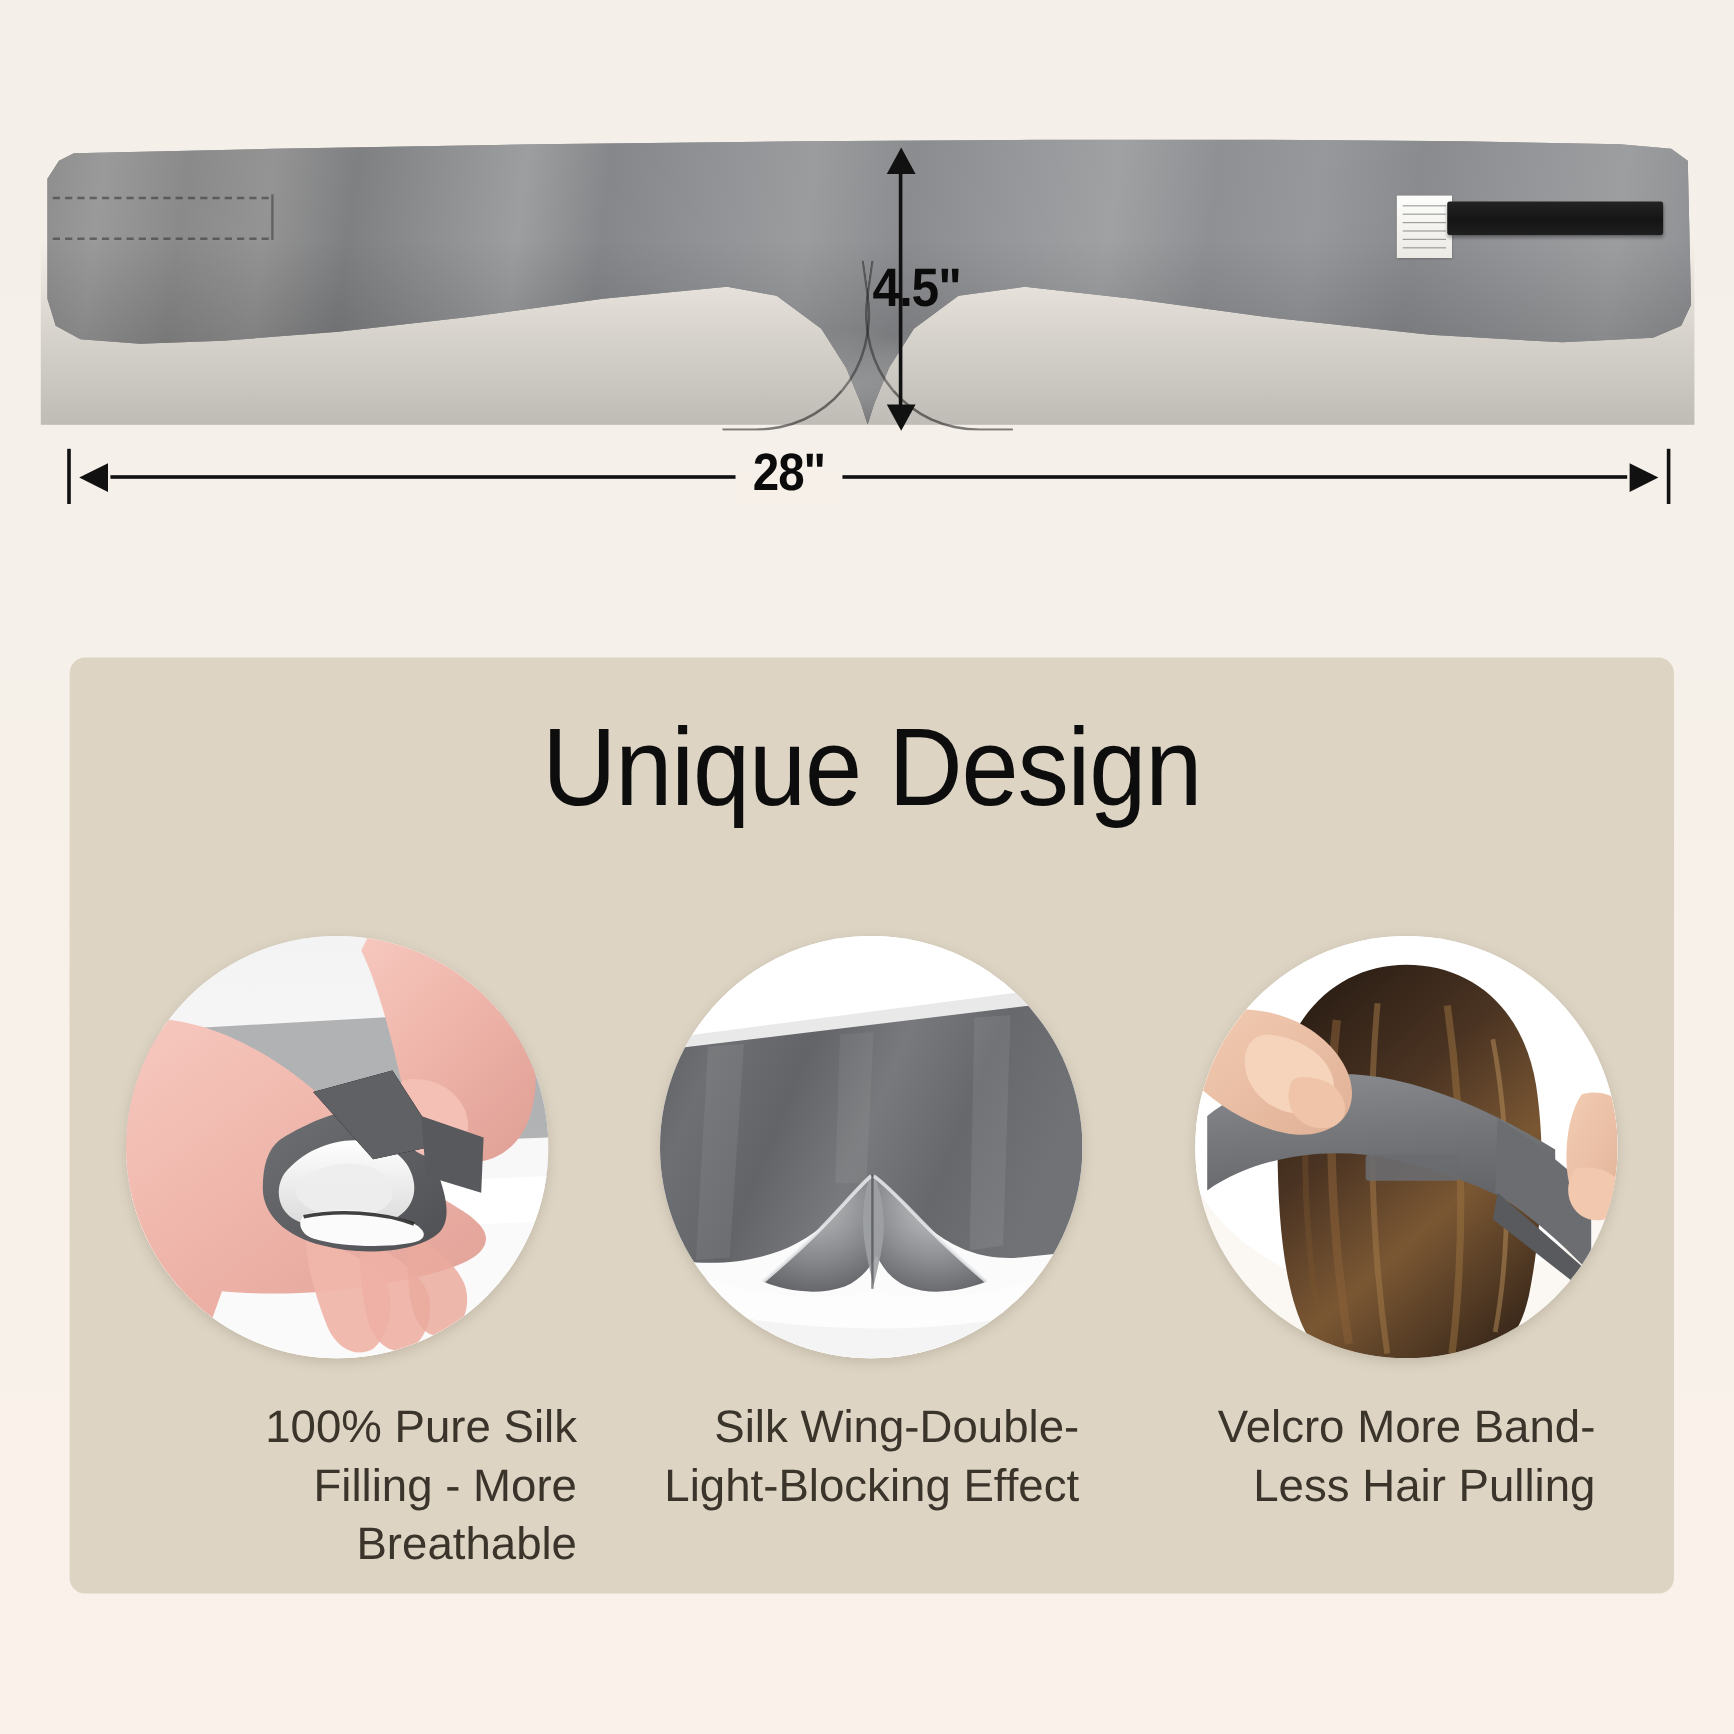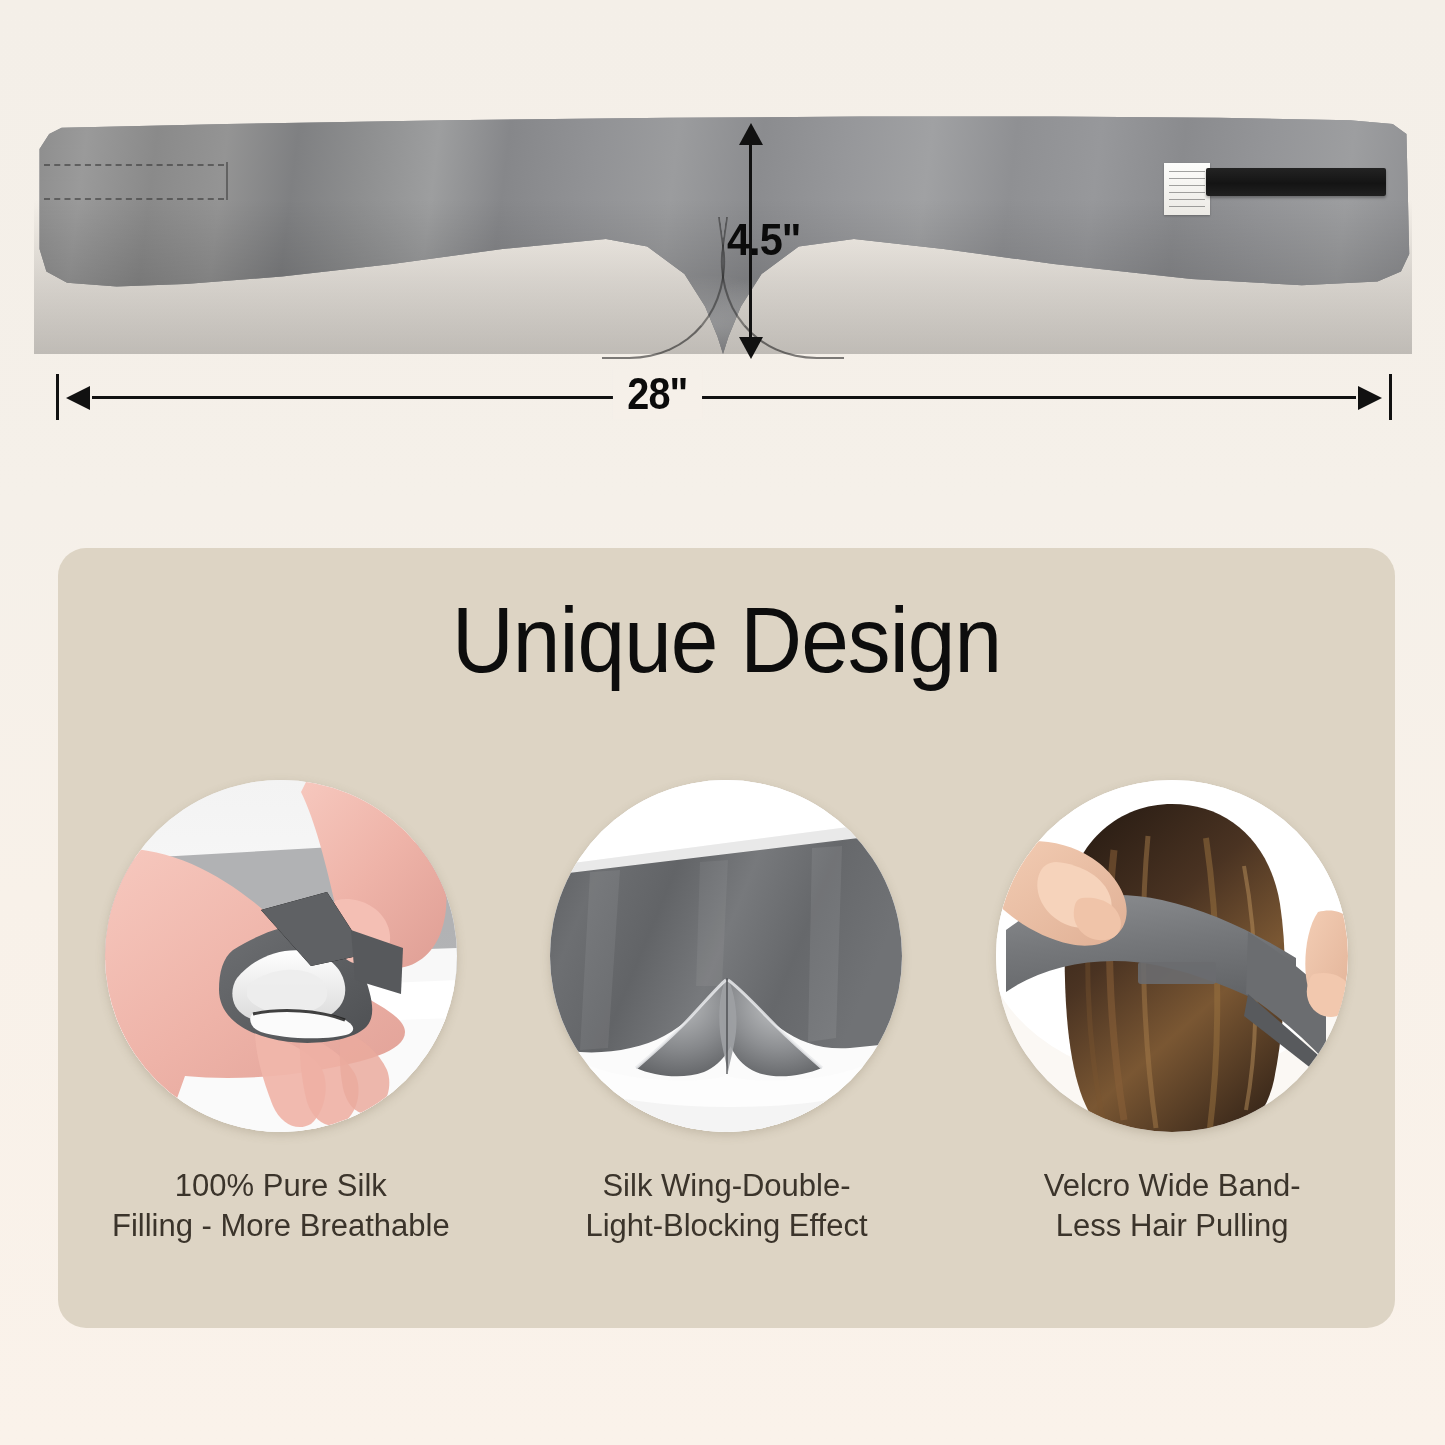--- a/index.html
+++ b/index.html
@@ -106,37 +106,37 @@
   .tick{position:absolute;top:-22px;width:3px;height:46px;background:#111;}
   .tick.l{left:-10px;} .tick.r{right:-10px;}
   .lbl-28{position:absolute;left:608px;top:369px;font-size:44px;font-weight:bold;
     color:#0b0b0b;letter-spacing:-1px;padding:0 16px;
     background:linear-gradient(180deg,#f5f0e9,#f6f0e9);
     font-family:"Liberation Sans Narrow","Liberation Sans",sans-serif;
     transform:scaleX(.9);transform-origin:center;}
 
   
   #panel{position:absolute;left:58px;top:548px;width:1337px;height:780px;
-    background:#ddd4c4;border-radius:28px;}
+    background:#ddd4c4;border-radius:13px;}
 
   #panel-title{position:absolute;left:0;right:0;top:46px;text-align:center;
     font-size:92px;line-height:1;color:#0d0d0d;
     font-family:"Liberation Sans Narrow","Liberation Sans",sans-serif;
     letter-spacing:-1px;transform:scaleX(.93);}
 
   .cards{position:absolute;left:0;right:0;top:232px;display:flex;
     justify-content:space-around;align-items:flex-start;}
   .card{width:400px;display:flex;flex-direction:column;align-items:center;}
 
   .circle{width:352px;height:352px;border-radius:50%;overflow:hidden;
     position:relative;background:#f2f2f2;
     box-shadow:0 3px 10px rgba(120,106,82,.25);}
   .circle svg{display:block;width:352px;height:352px;}
 
-  .caption{margin-top:34px;text-align:center;font-size:31px;line-height:1.28;
+  .caption{margin-top:34px;text-align:right;font-size:38px;line-height:1.28;
     color:#3b342b;white-space:pre-line;font-weight:400;}
 </style>
 </head>
 <body>
 
 <div id="page">
 
   <div id="hero">
 
     <div class="mask-wrap">
@@ -362,19 +362,19 @@
                      C66 148 46 132 42 112 C39 96 46 82 60 82 Z" fill="#f6d3bb"></path>
             <path d="M86 118 C104 116 120 124 124 138 C128 152 118 162 102 160
                      C86 158 76 144 78 130 C79 122 81 119 86 118 Z" fill="#f0c4a9"></path>
 
             <path d="M322 132 C344 126 362 138 362 162 L362 232
                      C344 240 322 232 314 214 C306 194 308 152 322 132 Z" fill="url(#sk3)"></path>
             <path d="M318 194 C336 190 354 198 356 214 C358 230 344 240 328 236
                      C314 232 308 216 312 204 C314 198 315 195 318 194 Z" fill="#f2c8ae"></path>
           </svg>
         </div>
-        <div class="caption">Velcro Wide Band-
+        <div class="caption">Velcro More Band-
 Less Hair Pulling</div>
       </div>
 
     </div>
   </div>
 </div>
 
 </body></html>

